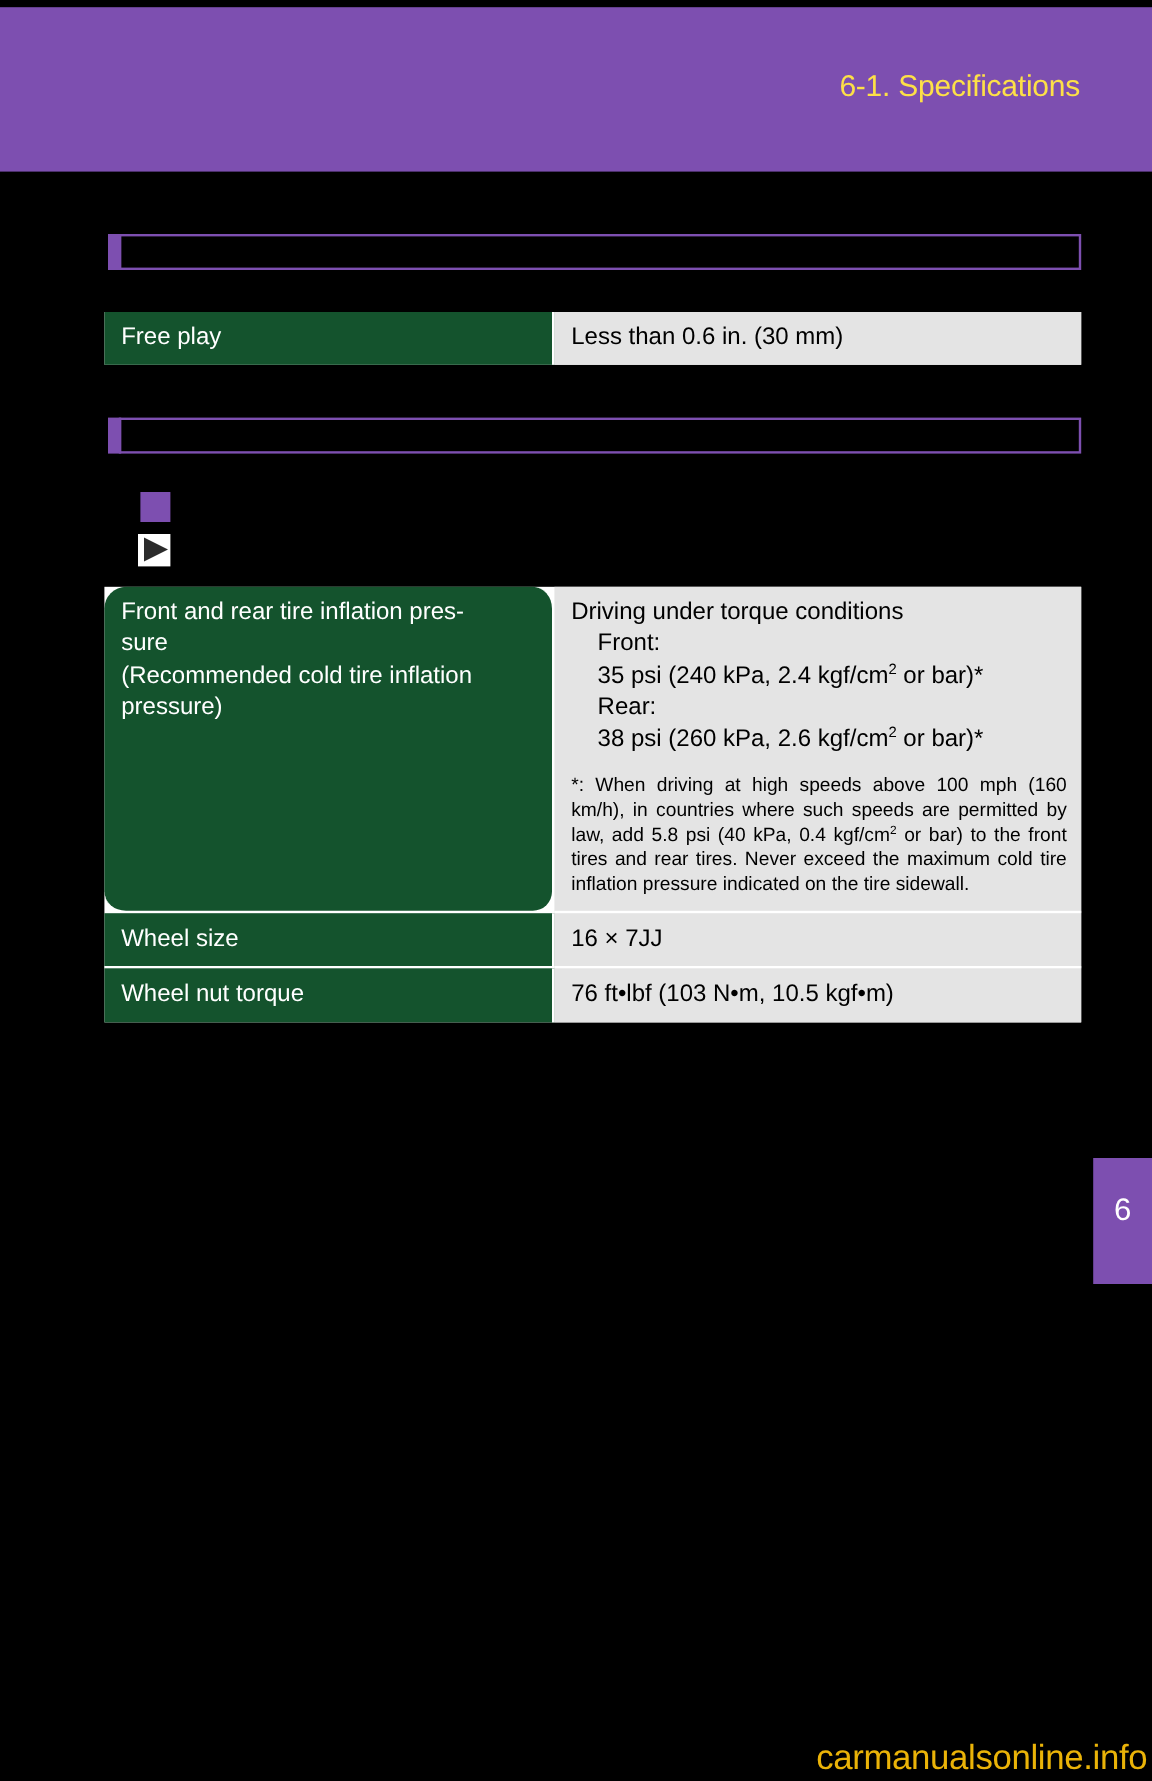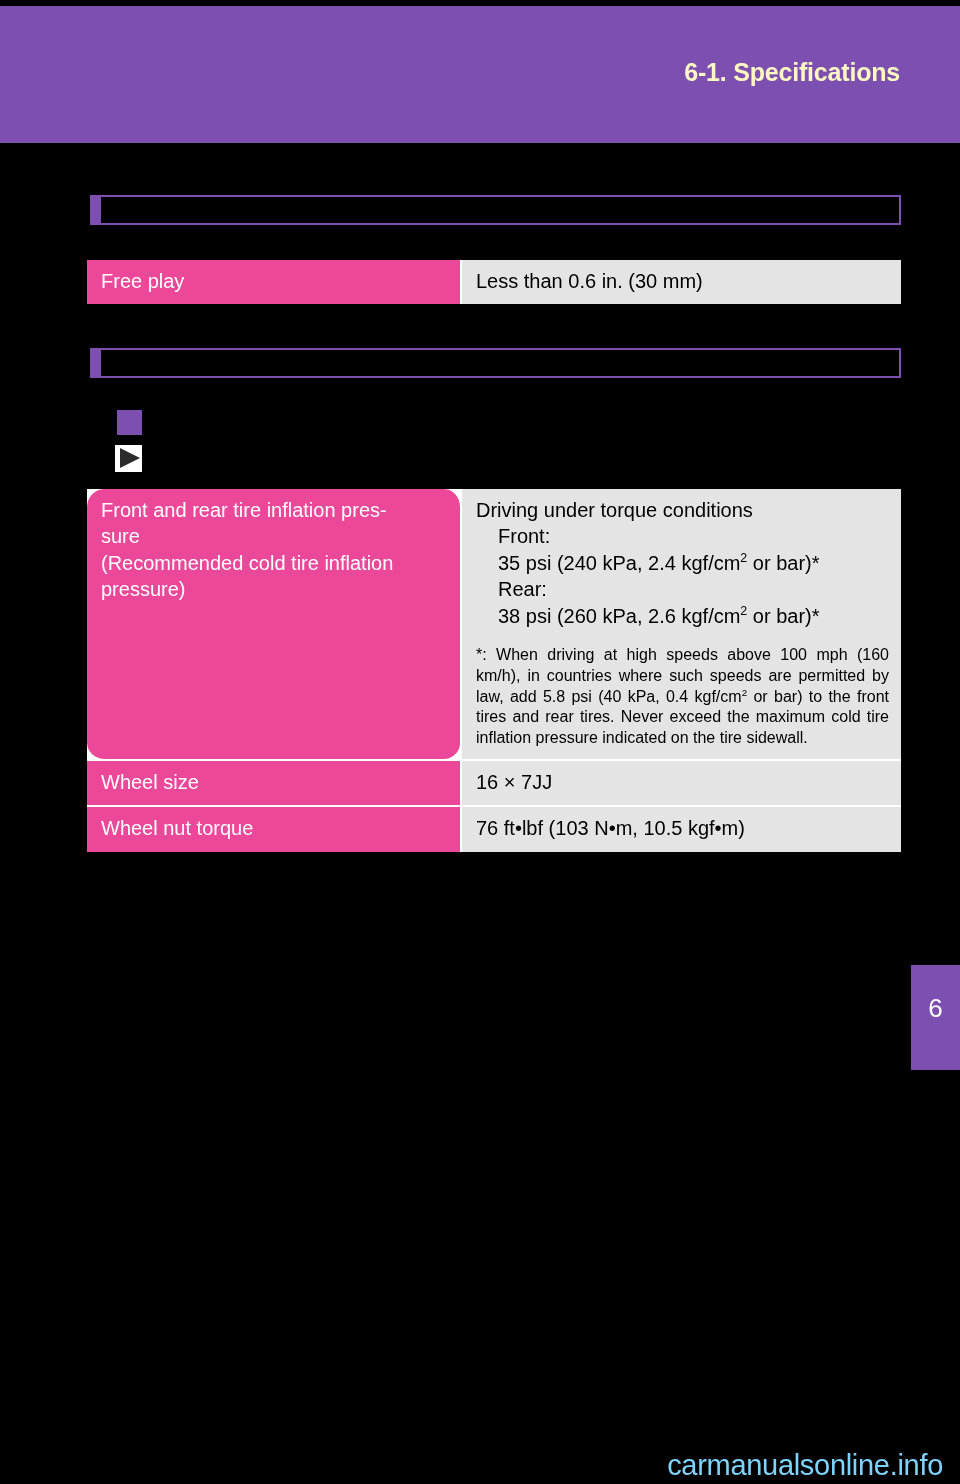--- a/index.html
+++ b/index.html
@@ -23,22 +23,22 @@
     top: 6px;
     width: 960px;
     height: 137px;
     background: #7d4fb0;
   }
   .header-title {
     position: absolute;
     right: 60px;
     top: 52px;
     font-size: 25px;
-    font-weight: bold;
-    color: #fef9c3;
+    font-weight: normal;
+    color: #fde047;
     letter-spacing: -0.2px;
     white-space: nowrap;
   }
 
   
   .section-bar {
     position: absolute;
     height: 30px;
     background: #000000;
     border: 2px solid #7d4fb0;
@@ -100,21 +100,21 @@
     table-layout: fixed;
   }
   .spec-table td {
     vertical-align: top;
     padding: 8px 12px 10px 14px;
     font-size: 20px;
     line-height: 1.32;
   }
   .spec-table td.label {
     width: 347px;
-    background: #ec4899;
+    background: #14532d;
     color: #ffffff;
     border-bottom: 2px solid #ffffff;
     border-right: 2px solid #ffffff;
     margin-top: 31px;
   }
   .spec-table td.value {
     background: #e4e4e4;
     color: #000000;
     border-bottom: 2px solid #ffffff;
   }
@@ -145,24 +145,24 @@
     right: 0;
     top: 28px;
     text-align: center;
     color: #ffffff;
     font-size: 26px;
   }
 
   
   .watermark {
     position: absolute;
-    right: 17px;
+    right: 4px;
     bottom: 2px;
     font-size: 29px;
-    color: #7dd3fc;
+    color: #eab308;
     letter-spacing: -0.3px;
     white-space: nowrap;
   }
 </style>
 </head>
 <body>
 
 <div class="header-band">
   <div class="header-title">6-1. Specifications</div>
 </div>

